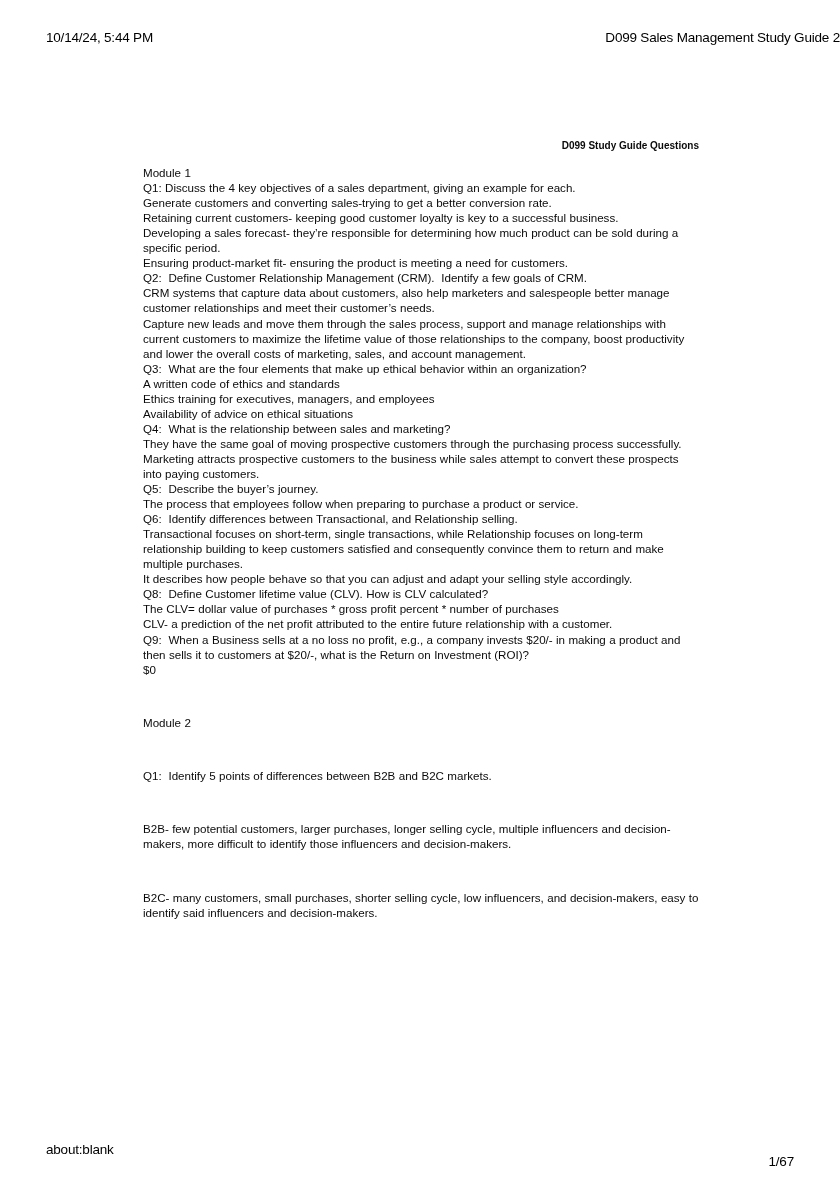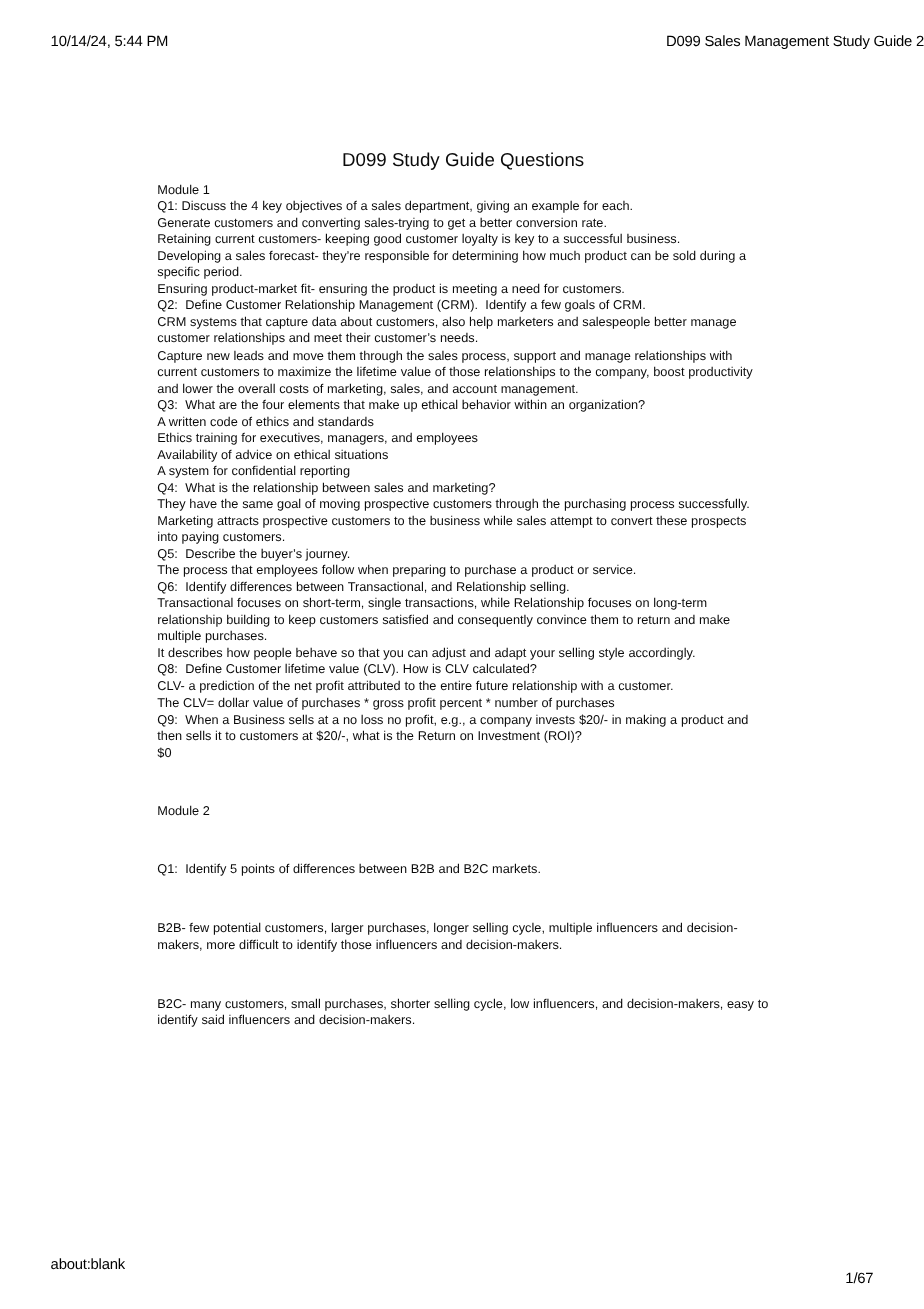--- a/index.html
+++ b/index.html
@@ -73,24 +73,24 @@
     top: 138px;
     left: 143px;
     width: 556px;
     font-family: "Liberation Sans", sans-serif;
     font-size: 11.6px;
     line-height: 15.05px;
     color: #0a0a0a;
     text-rendering: optimizeLegibility;
   }
   .doc-title {
-    text-align: center;
+    text-align: right;
     margin: 0 0 12px 0;
-    font-size: 17px;
-    font-weight: 400;
+    font-size: 10px;
+    font-weight: 700;
     line-height: 15.05px;
   }
   .para {
     margin: 0;
     text-align: left;
     white-space: pre-wrap;
     word-spacing: 0.15px;
   }
   .blank-line {
     height: 15.05px;
@@ -113,31 +113,30 @@
       <p class="para">Retaining current customers- keeping good customer loyalty is key to a successful business.</p>
       <p class="para">Developing a sales forecast- they’re responsible for determining how much product can be sold during a specific period.</p>
       <p class="para">Ensuring product-market fit- ensuring the product is meeting a need for customers.</p>
       <p class="para">Q2:  Define Customer Relationship Management (CRM).  Identify a few goals of CRM.</p>
       <p class="para">CRM systems that capture data about customers, also help marketers and salespeople better manage customer relationships and meet their customer’s needs.</p>
       <p class="para">Capture new leads and move them through the sales process, support and manage relationships with current customers to maximize the lifetime value of those relationships to the company, boost productivity and lower the overall costs of marketing, sales, and account management.</p>
       <p class="para">Q3:  What are the four elements that make up ethical behavior within an organization?</p>
       <p class="para">A written code of ethics and standards</p>
       <p class="para">Ethics training for executives, managers, and employees</p>
       <p class="para">Availability of advice on ethical situations</p>
-      <p class="para">A system for confidential reporting</p>
       <p class="para">Q4:  What is the relationship between sales and marketing?</p>
       <p class="para">They have the same goal of moving prospective customers through the purchasing process successfully. Marketing attracts prospective customers to the business while sales attempt to convert these prospects into paying customers.</p>
       <p class="para">Q5:  Describe the buyer’s journey.</p>
       <p class="para">The process that employees follow when preparing to purchase a product or service.</p>
       <p class="para">Q6:  Identify differences between Transactional, and Relationship selling.</p>
       <p class="para">Transactional focuses on short-term, single transactions, while Relationship focuses on long-term relationship building to keep customers satisfied and consequently convince them to return and make multiple purchases.</p>
       <p class="para">It describes how people behave so that you can adjust and adapt your selling style accordingly.</p>
       <p class="para">Q8:  Define Customer lifetime value (CLV). How is CLV calculated?</p>
+      <p class="para">The CLV= dollar value of purchases * gross profit percent * number of purchases</p>
       <p class="para">CLV- a prediction of the net profit attributed to the entire future relationship with a customer.</p>
-      <p class="para">The CLV= dollar value of purchases * gross profit percent * number of purchases</p>
       <p class="para">Q9:  When a Business sells at a no loss no profit, e.g., a company invests $20/- in making a product and then sells it to customers at $20/-, what is the Return on Investment (ROI)?</p>
       <p class="para">$0</p>
       <p class="blank-line"></p>
       <p class="para">Module 2</p>
       <p class="blank-line"></p>
       <p class="para">Q1:  Identify 5 points of differences between B2B and B2C markets.</p>
       <p class="blank-line"></p>
       <p class="para">B2B- few potential customers, larger purchases, longer selling cycle, multiple influencers and decision-makers, more difficult to identify those influencers and decision-makers.</p>
       <p class="blank-line"></p>
       <p class="para">B2C- many customers, small purchases, shorter selling cycle, low influencers, and decision-makers, easy to identify said influencers and decision-makers.</p>

